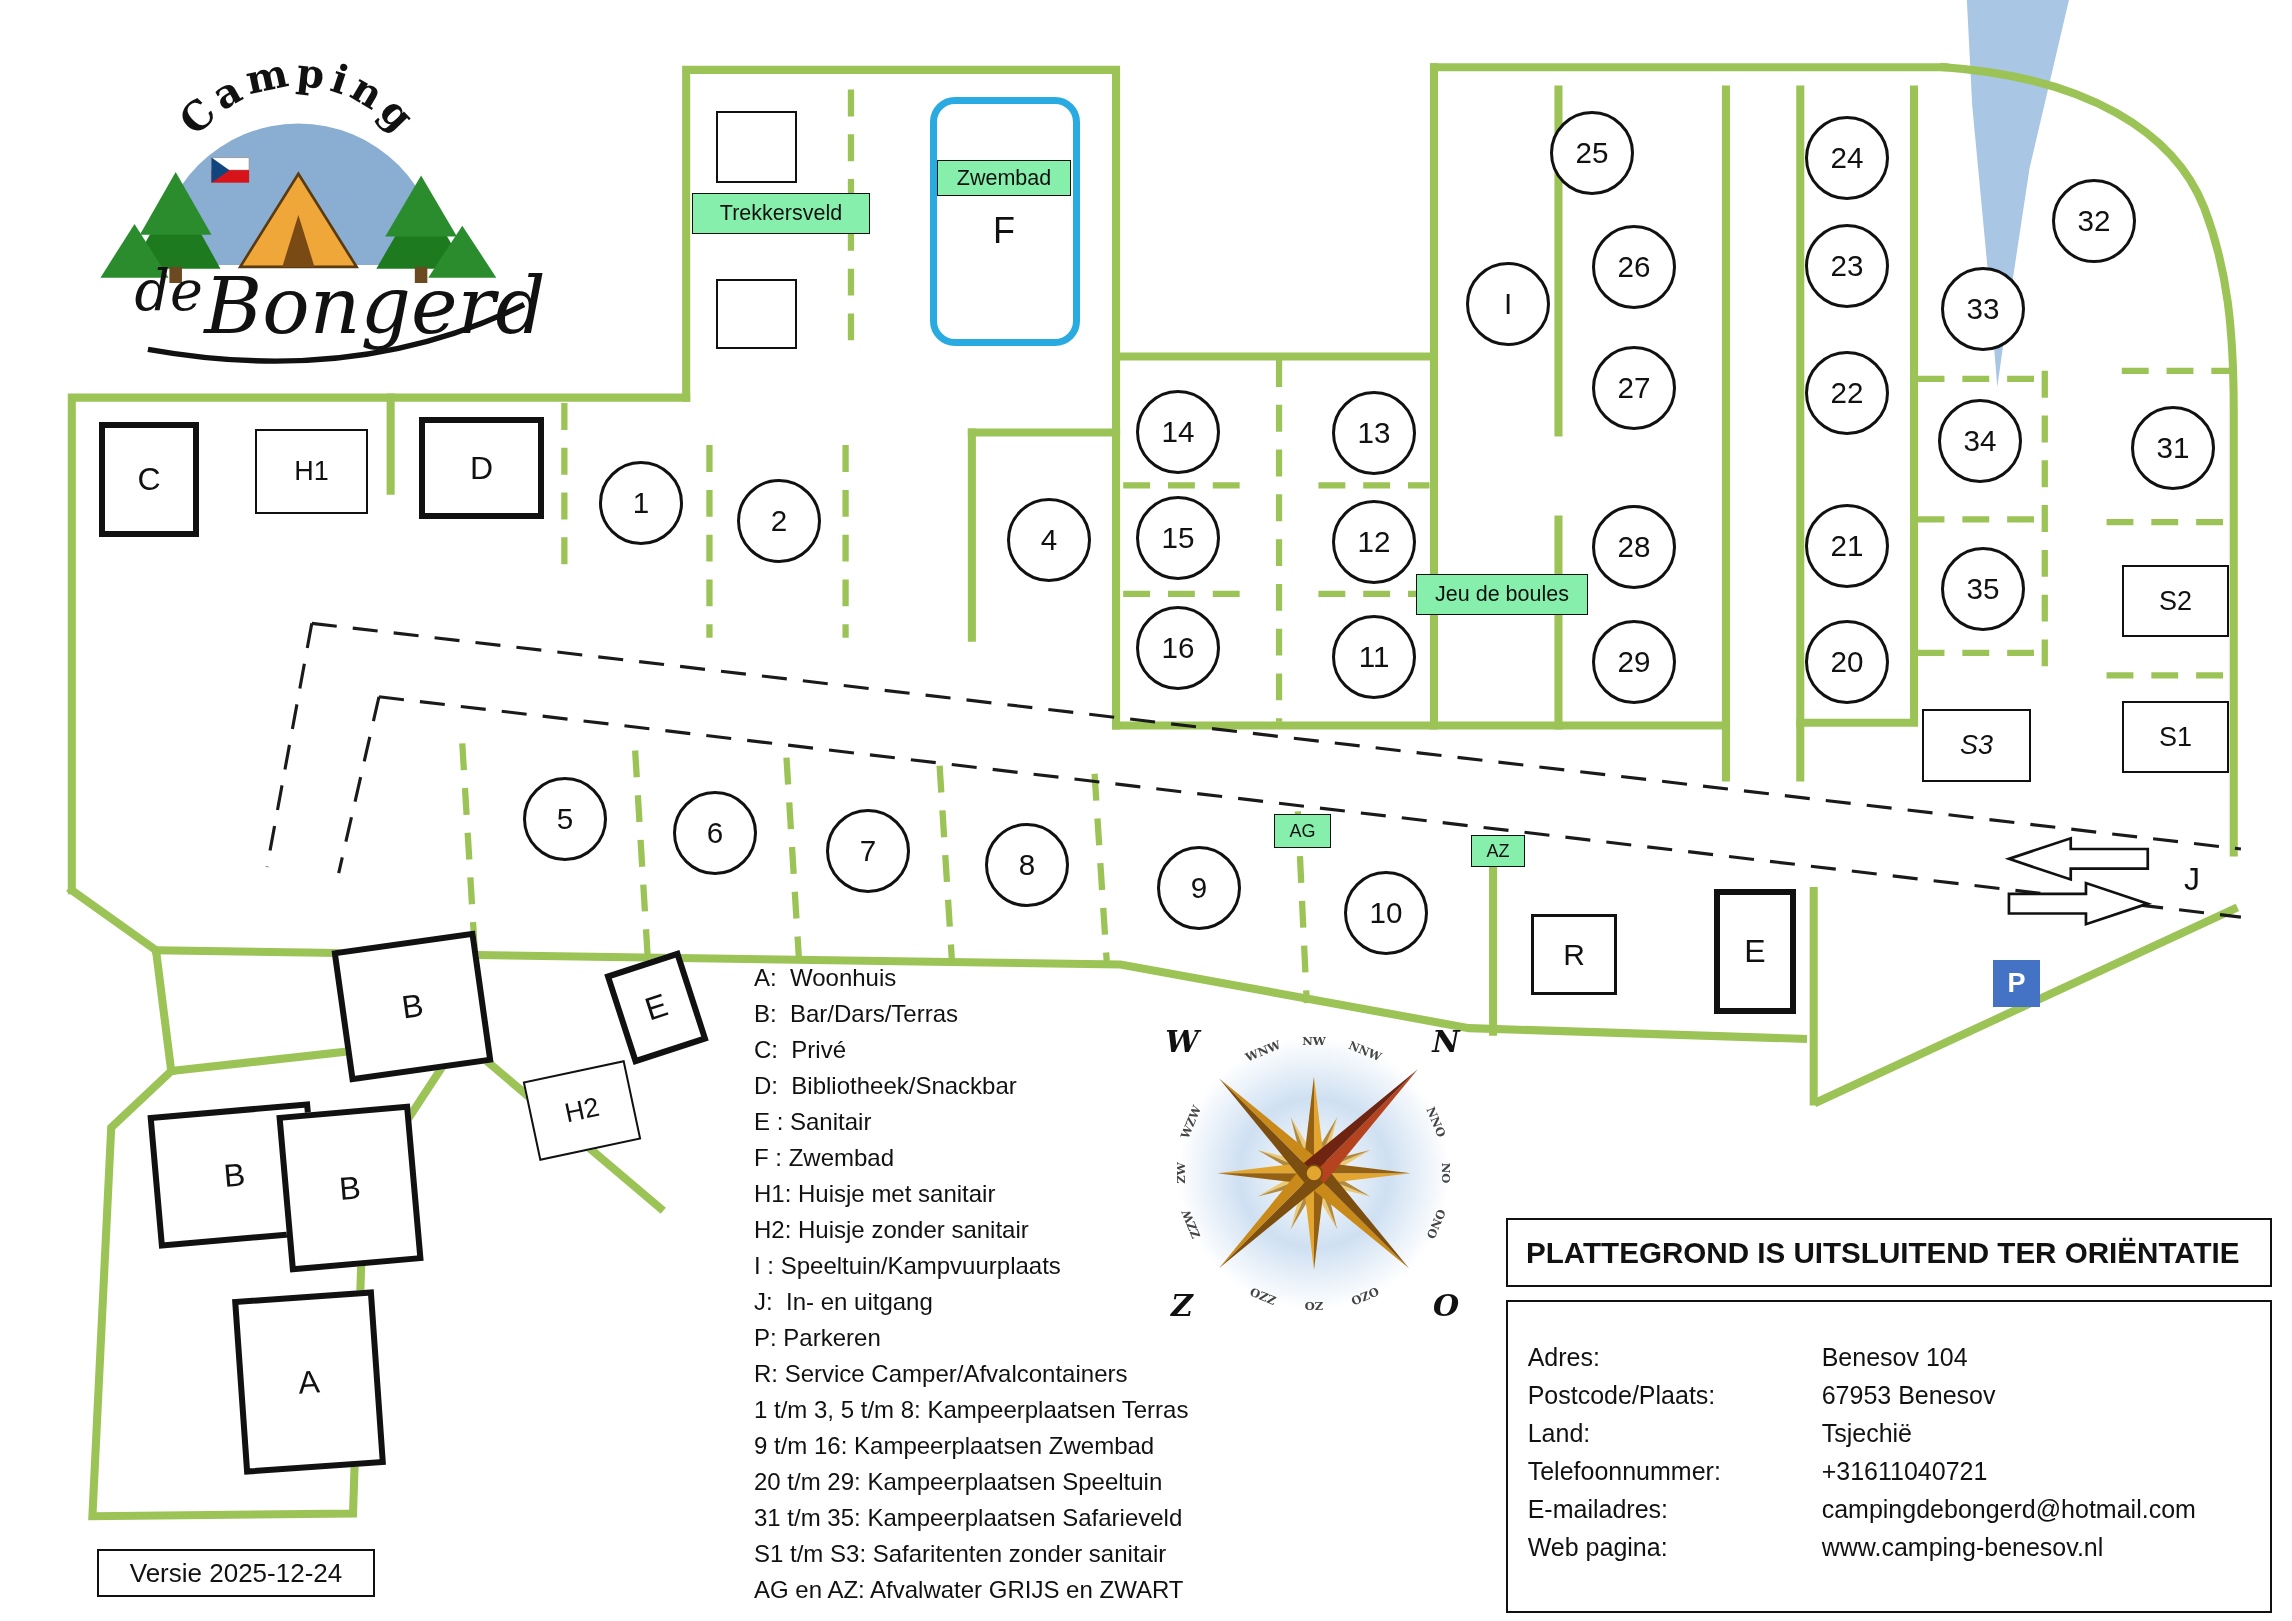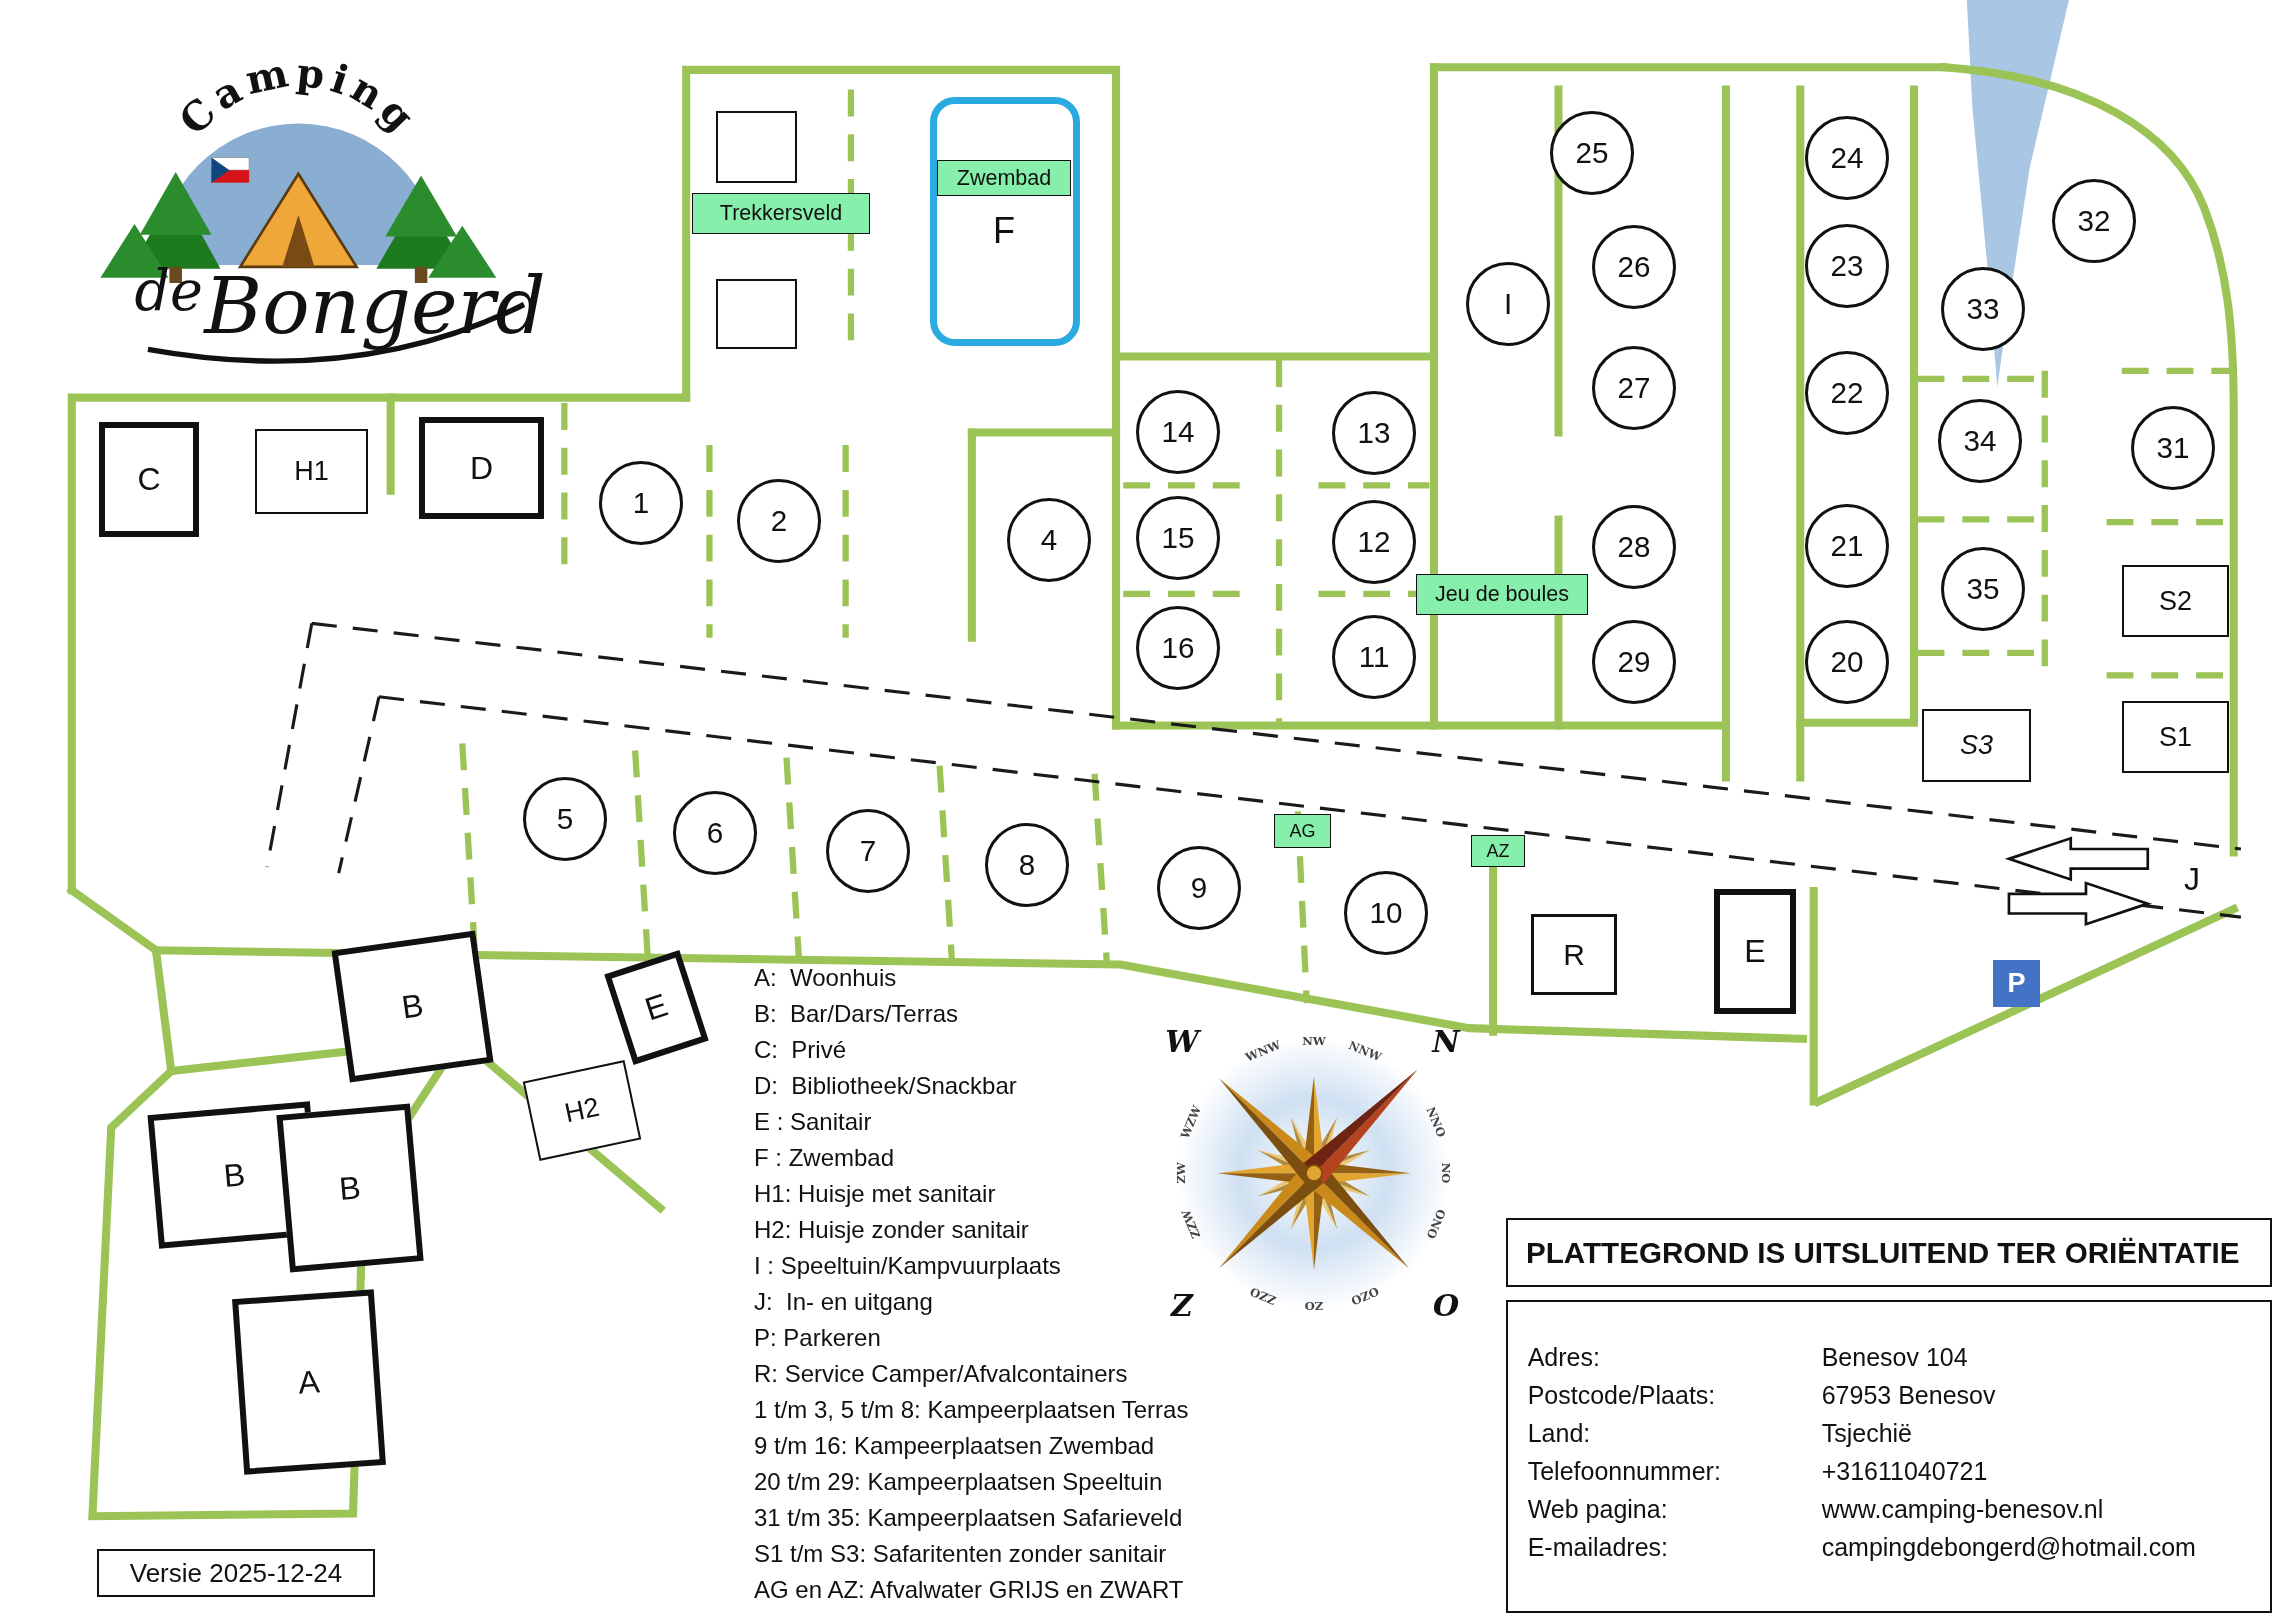--- a/index.html
+++ b/index.html
@@ -277,26 +277,26 @@
         </div>
         <div class="contact-row">
           <div class="contact-label">Land:</div>
           <div class="contact-value">Tsjechië</div>
         </div>
         <div class="contact-row">
           <div class="contact-label">Telefoonnummer:</div>
           <div class="contact-value">+31611040721</div>
         </div>
         <div class="contact-row">
+          <div class="contact-label">E-mailadres:</div>
+          <div class="contact-value">campingdebongerd@hotmail.com</div>
+        </div>
+        <div class="contact-row">
           <div class="contact-label">Web pagina:</div>
           <div class="contact-value">www.camping-benesov.nl</div>
-        </div>
-        <div class="contact-row">
-          <div class="contact-label">E-mailadres:</div>
-          <div class="contact-value">campingdebongerd@hotmail.com</div>
         </div>
       </div>
   </div>
 
   <div id="version-box">
     <span>Versie 2025-12-24</span>
   </div>
 
 </div>
 

